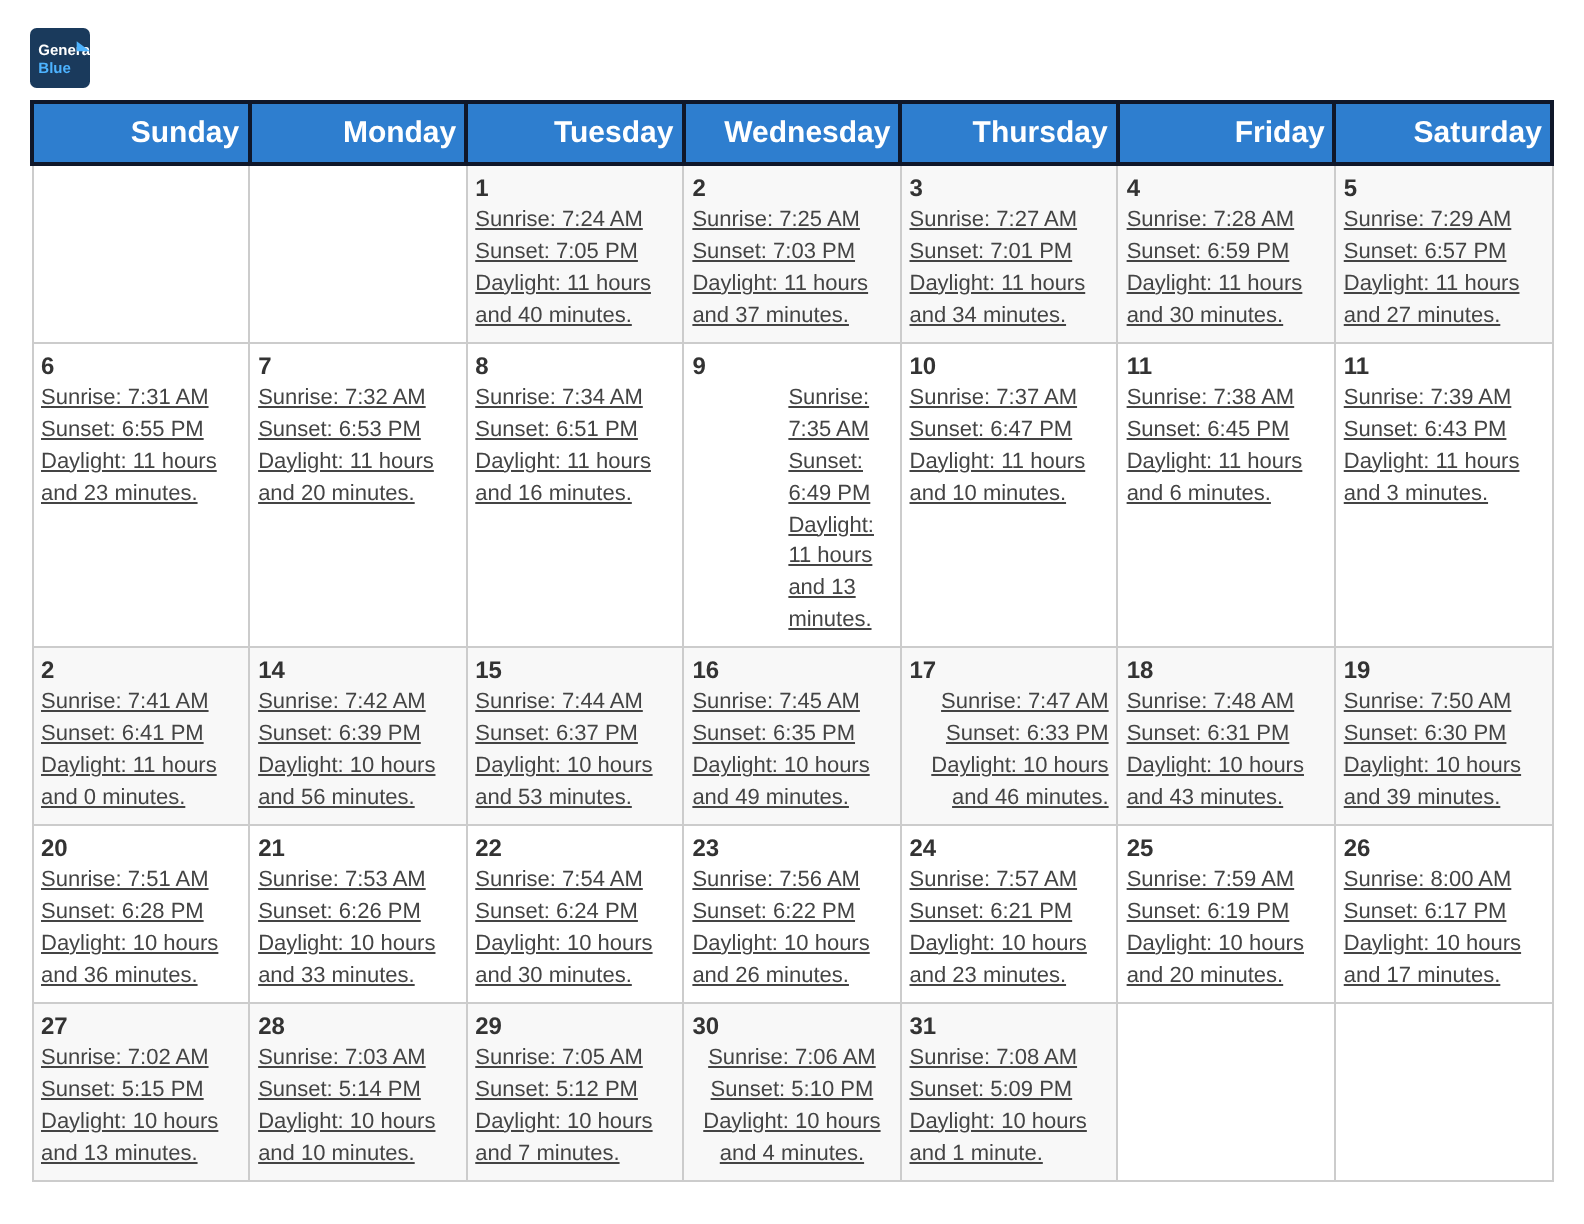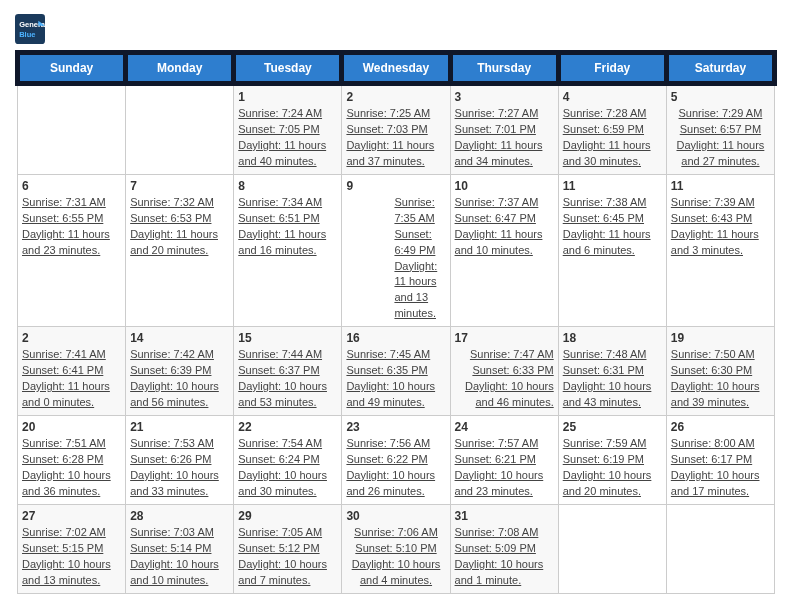--- a/index.html
+++ b/index.html
@@ -50,25 +50,25 @@
       margin-top: 2px;
     }
     table {
       width: 100%;
       border-collapse: collapse;
       table-layout: fixed;
     }
     thead tr th {
       background-color: #2e7ecf;
       color: #fff;
-      font-size: 12px;
+      font-size: 15px;
       font-weight: bold;
       padding: 6px 4px;
-      text-align: center;
-      border: 5px solid #0f172a;
+      text-align: right;
+      border: 2px solid #0f172a;
     }
     tbody tr td {
       border: 1px solid #ccc;
       vertical-align: top;
       padding: 4px 4px;
       font-size: 10.5px;
       color: #333;
       height: 80px;
       background: #fff;
     }
@@ -149,21 +149,21 @@
 Daylight: 11 hours and 34 minutes.</div>
         </td>
         <td>
           <span class="day-num">4</span>
           <div class="day-info" style="white-space: pre-line;">Sunrise: 7:28 AM
 Sunset: 6:59 PM
 Daylight: 11 hours and 30 minutes.</div>
         </td>
         <td>
           <span class="day-num">5</span>
-          <div class="day-info" style="white-space: pre-line; text-align: center;">Sunrise: 7:29 AM
+          <div class="day-info" style="white-space: pre-line;">Sunrise: 7:29 AM
 Sunset: 6:57 PM
 Daylight: 11 hours and 27 minutes.</div>
         </td>
       </tr>
       <tr>
         <td>
           <span class="day-num">6</span>
           <div class="day-info" style="white-space: pre-line;">Sunrise: 7:31 AM
 Sunset: 6:55 PM
 Daylight: 11 hours and 23 minutes.</div>

